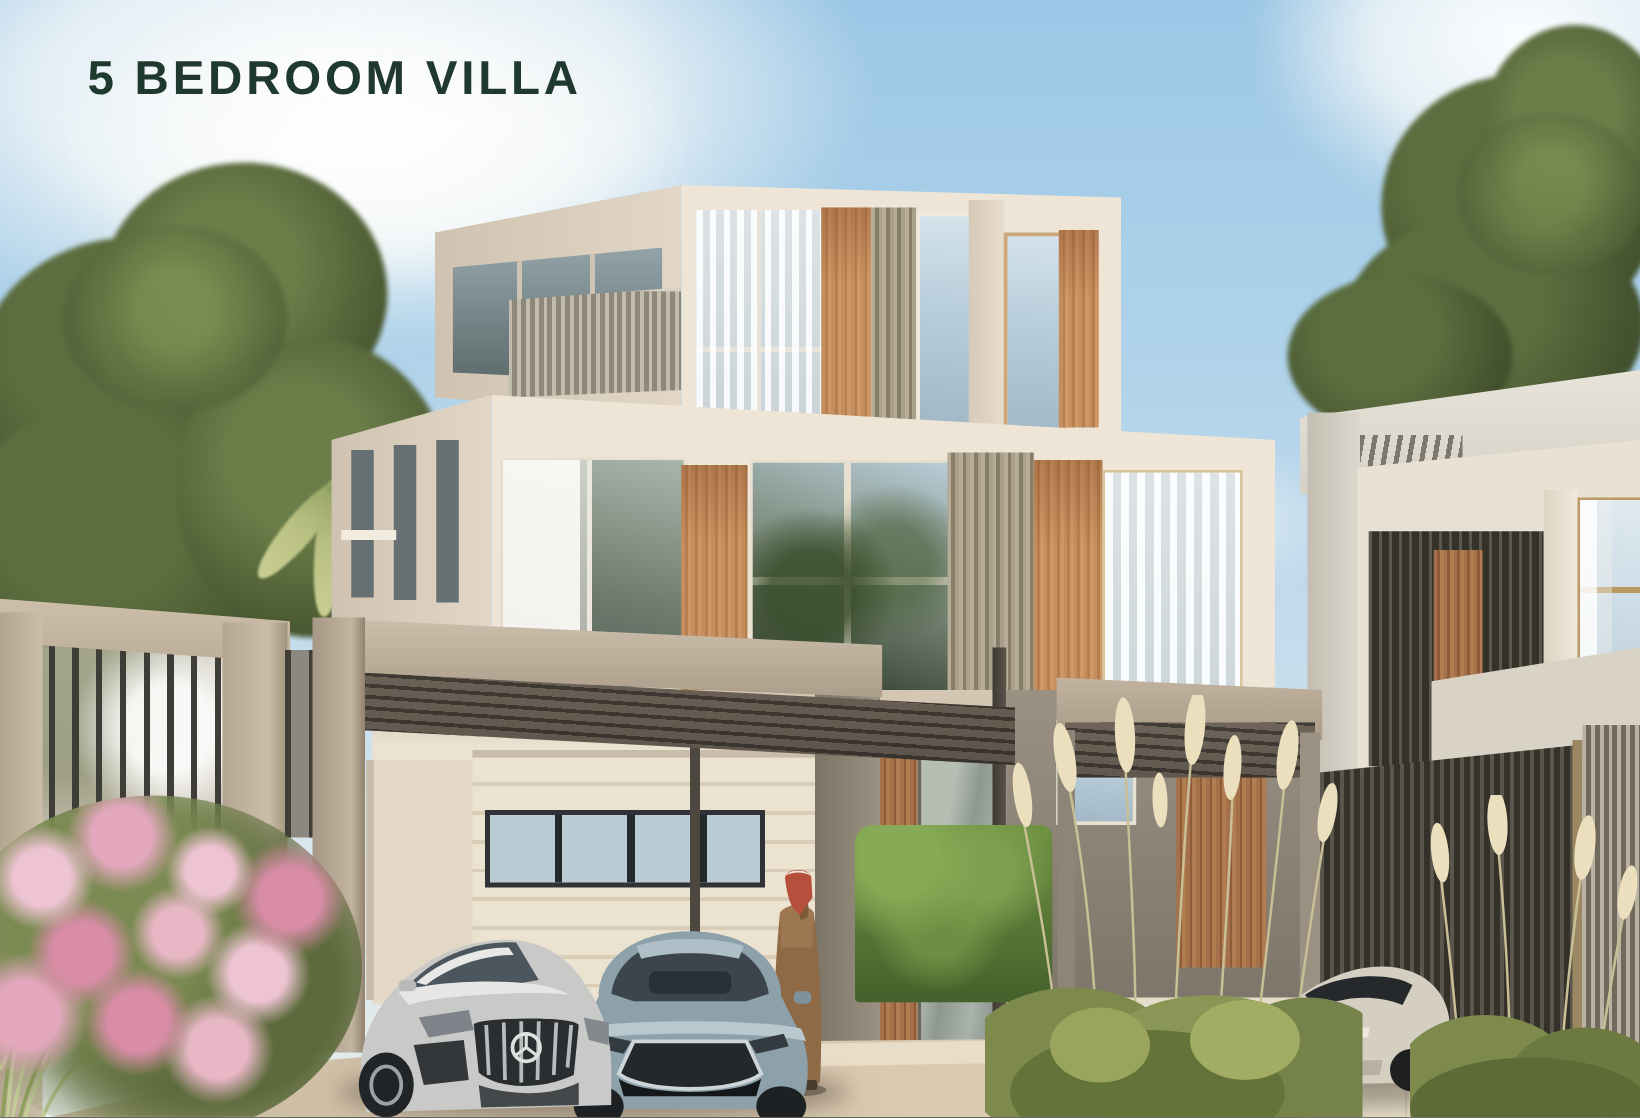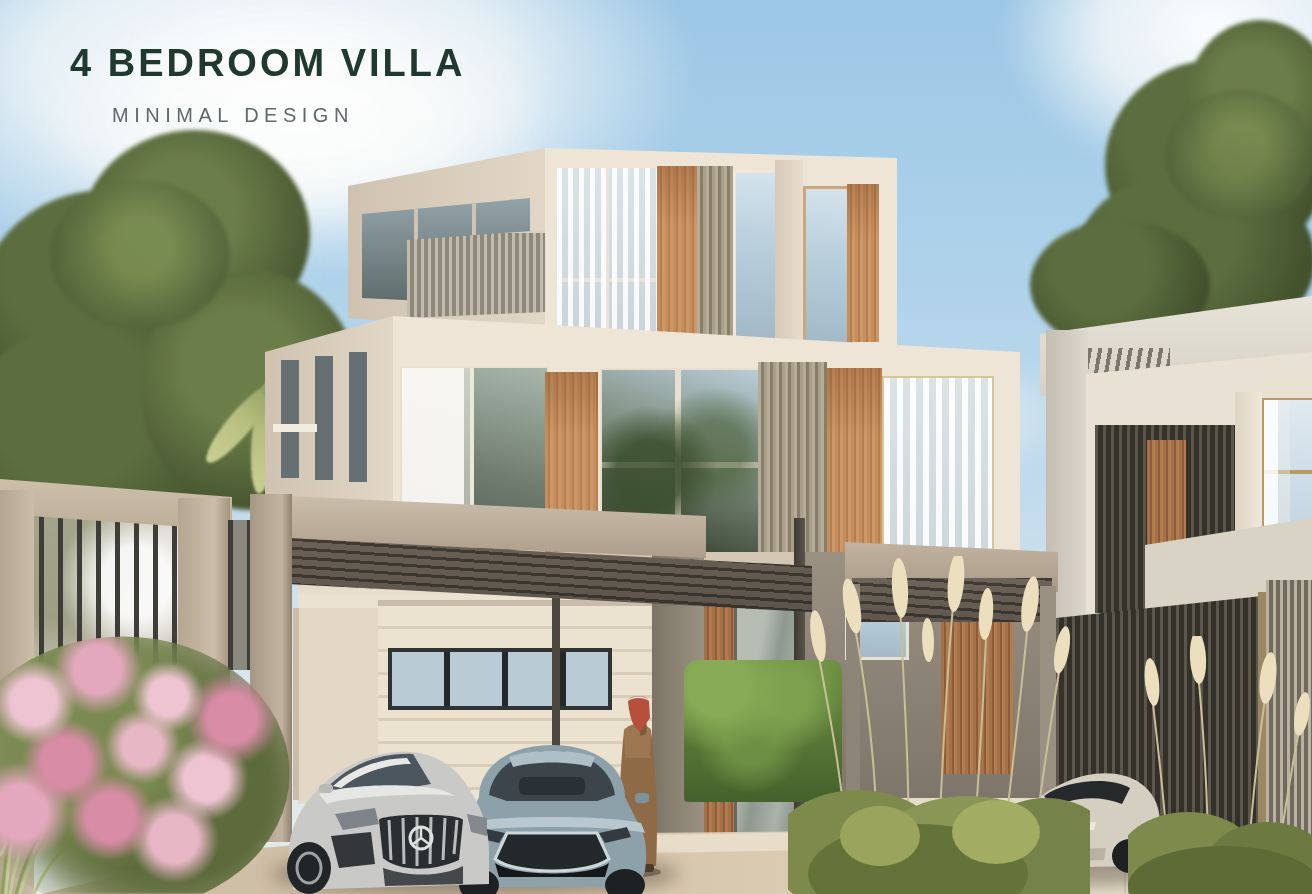--- a/index.html
+++ b/index.html
@@ -317,16 +317,15 @@
         radial-gradient(circle at 28% 52%,#d88ca6 0 9%,rgba(0,0,0,0) 16%),
         radial-gradient(circle at 52% 46%,#e8b7c6 0 9%,rgba(0,0,0,0) 17%),
         radial-gradient(circle at 72% 58%,#eec4d2 0 8%,rgba(0,0,0,0) 15%),
         radial-gradient(circle at 14% 70%,#e3a8bd 0 8%,rgba(0,0,0,0) 15%),
         radial-gradient(circle at 42% 72%,#d88ca6 0 9%,rgba(0,0,0,0) 16%),
         radial-gradient(circle at 62% 80%,#e8b7c6 0 8%,rgba(0,0,0,0) 15%),
         radial-gradient(circle at 35% 40%,#7b8a52 0 30%,rgba(0,0,0,0) 55%),
         radial-gradient(circle at 65% 62%,#5d6b3c 0 32%,rgba(0,0,0,0) 60%),
         radial-gradient(circle at 50% 55%,#6a784a 0 45%,rgba(0,0,0,0) 75%);"></div>
 
-  <div class="abs title">4 BEDROOM VILLA</div>
-  <div class="abs subtitle">MINIMAL DESIGN</div>
+  <div class="abs title">5 BEDROOM VILLA</div>
 
 </div>
 
 </body></html>

